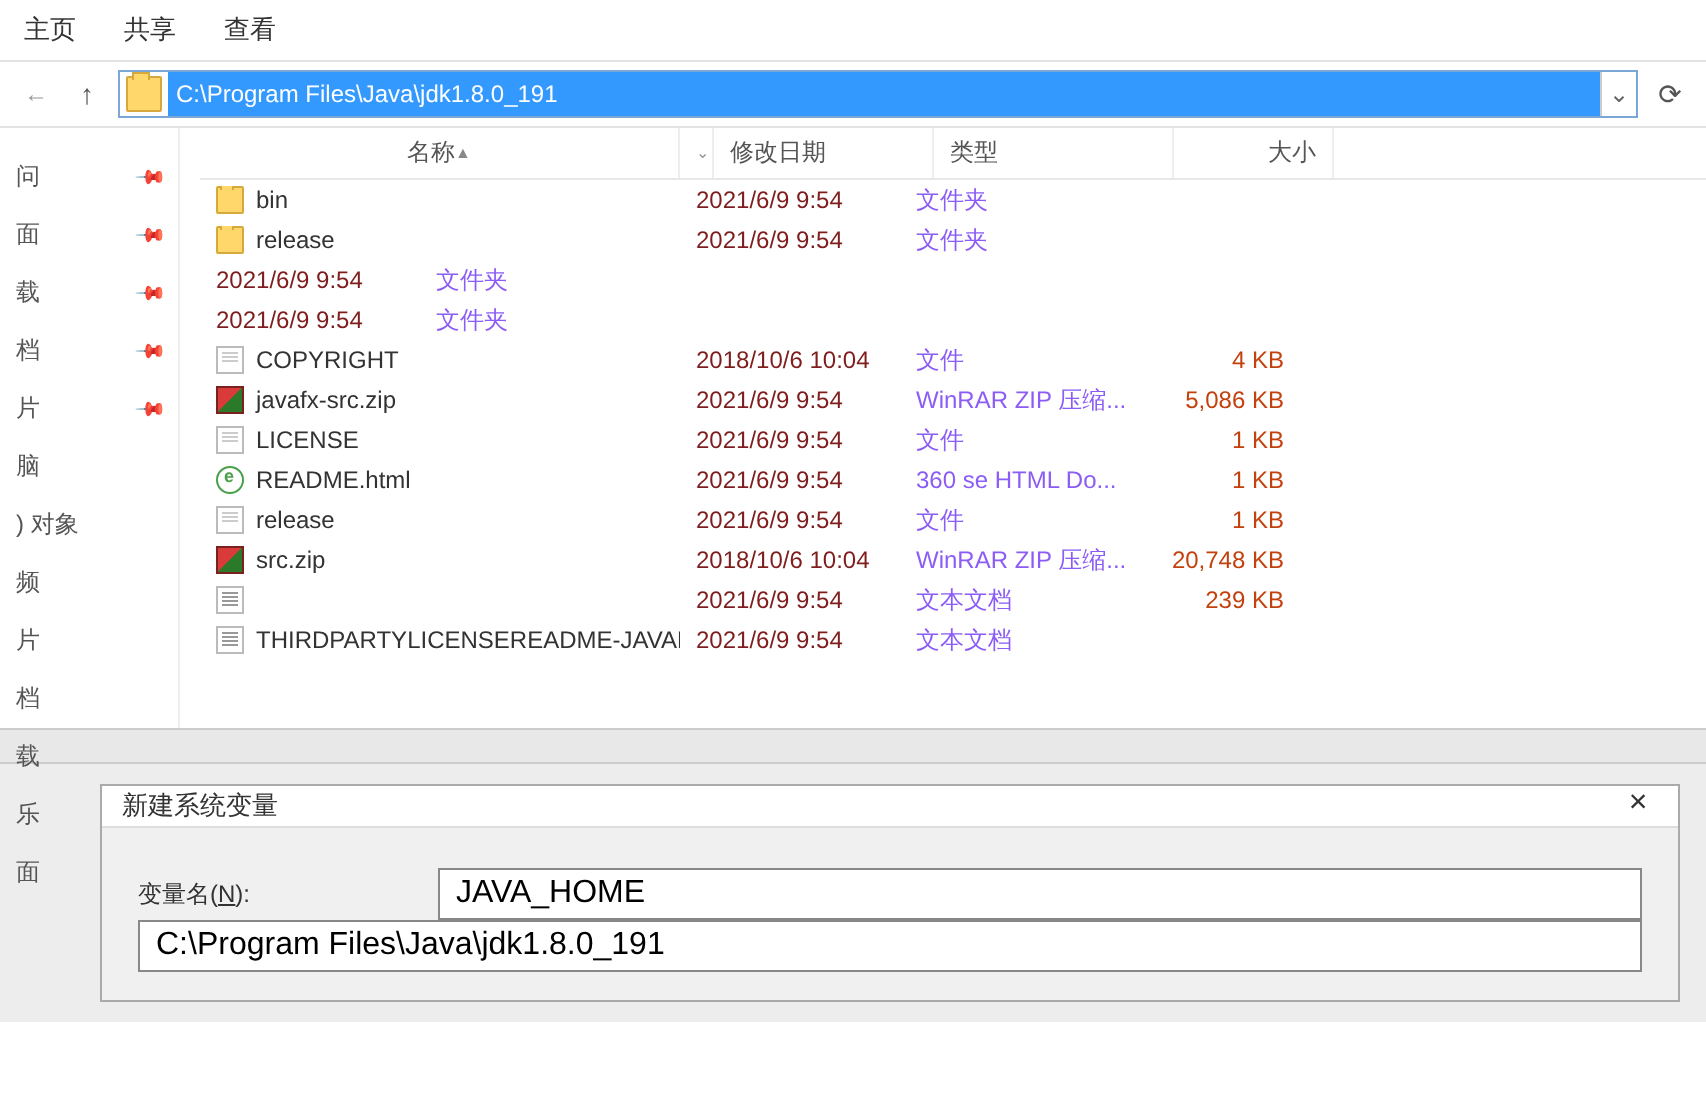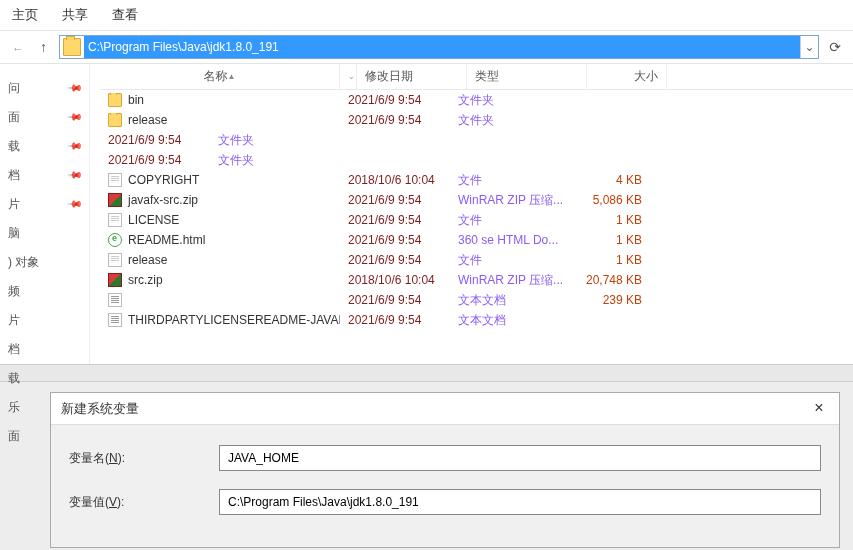--- a/index.html
+++ b/index.html
@@ -47,28 +47,28 @@
 .ic-zip { background: linear-gradient(135deg,#d93a3a 0 50%,#2a7a2a 50% 100%); border: 1px solid #7a2020; }
 .ic-html { background: #fff; border: 1px solid #4aa04a; border-radius: 50%; }
 .ic-html::after { content: "e"; position: absolute; top: -1px; left: 3px; font-size: 9px; color: #4aa04a; font-weight: bold; }
 .ic-txt { background: #fff; border: 1px solid #bbb; }
 .ic-txt::after { content: ""; position: absolute; top: 2px; left: 2px; right: 2px; height: 1px; background: #999; box-shadow: 0 2px 0 #999, 0 4px 0 #999, 0 6px 0 #999; }
 
 .divider { height: 18px; background: #e8e8e8; border-top: 1px solid #ccc; border-bottom: 1px solid #ccc; }
 
 .dialog-wrap { background: #ededed; padding: 10px 0 10px 50px; }
 .dialog { background: #f0f0f0; border: 1px solid #aaa; width: 790px; }
-.dlg-title-row { display: flex; justify-content: space-between; align-items: center; background: #fff; border-bottom: 1px solid #ddd; height: 32px; padding-left: 10px; }
+.dlg-title-row { display: flex; justify-content: space-between; align-items: center; background: #fff; border-bottom: 1px solid #ddd; height: 21px; padding-left: 10px; }
 .dlg-title { font-size: 13px; }
 .dlg-close { width: 40px; height: 30px; text-align: center; line-height: 28px; font-size: 16px; cursor: pointer; }
 .dlg-body { padding: 20px 18px 14px; }
-.field-row { display: flex; align-items: center; margin-bottom: 18px; }
+.field-row { display: flex; align-items: center; }
 .field-label { width: 150px; font-size: 12px; }
 .field-label u { text-decoration: underline; }
-.field-input { flex: 1; height: 26px; border: 1px solid #888; padding: 0 8px; font-size: 12px; outline: none; background: #fff; }
+.field-input { flex: 1; height: 26px; border: 1px solid #888; padding: 0 8px; font-size: 16px; outline: none; background: #fff; }
 </style>
 </head>
 <body>
 
 <div class="top-tabs">
   <span>主页</span>
   <span>共享</span>
   <span>查看</span>
 </div>
 
@@ -254,20 +254,17 @@
       <span class="dlg-close">×</span>
     </div>
     <div class="dlg-body">
       <div class="field-row">
         <span class="field-label">
           <span>变量名(</span><u>N</u><span>):</span>
         </span>
         <input class="field-input" value="JAVA_HOME" style="">
       </div>
       <div class="field-row">
-        <span class="field-label">
-          <span>变量值(</span><u>V</u><span>):</span>
-        </span>
         <input class="field-input" value="C:\Program Files\Java\jdk1.8.0_191" style="">
       </div>
     </div>
   </div>
 </div>
 
 </body></html>

